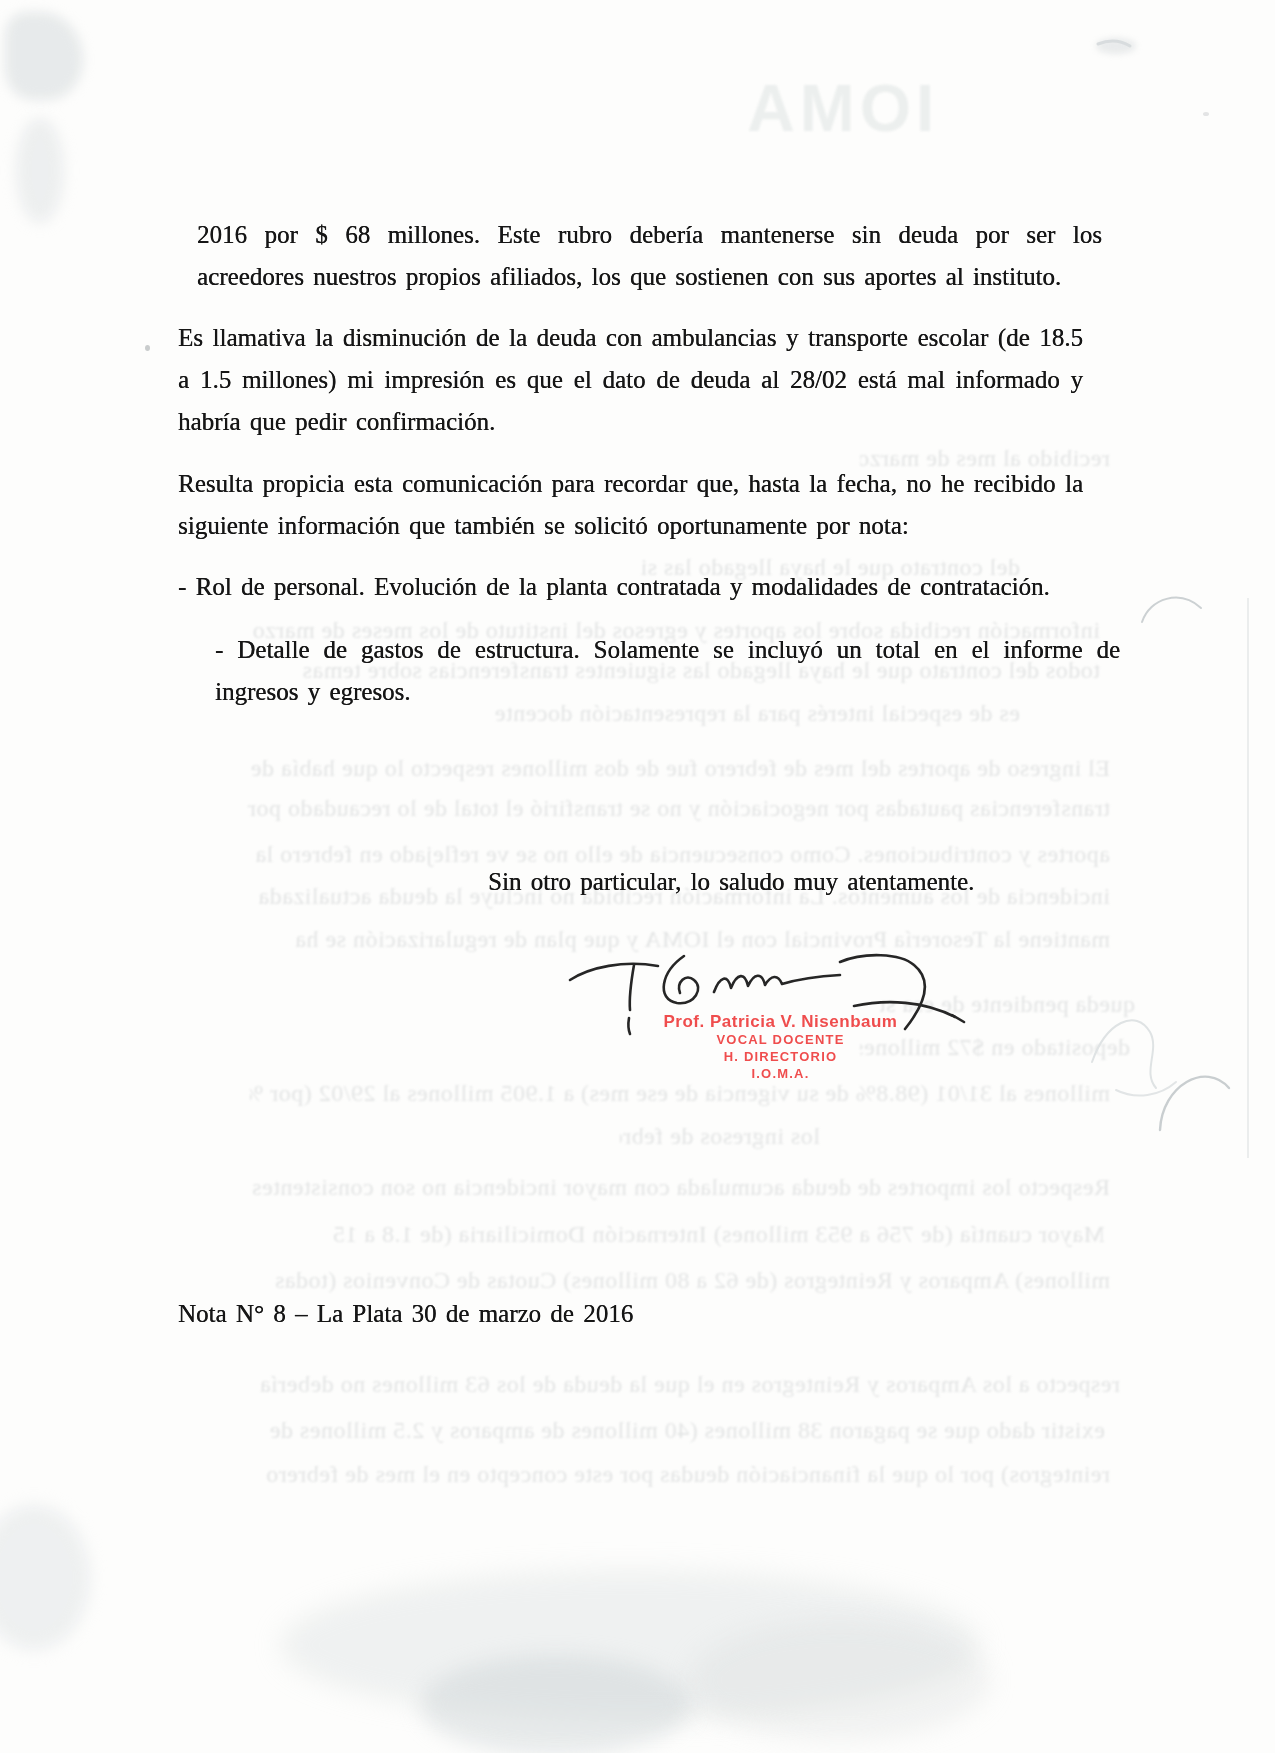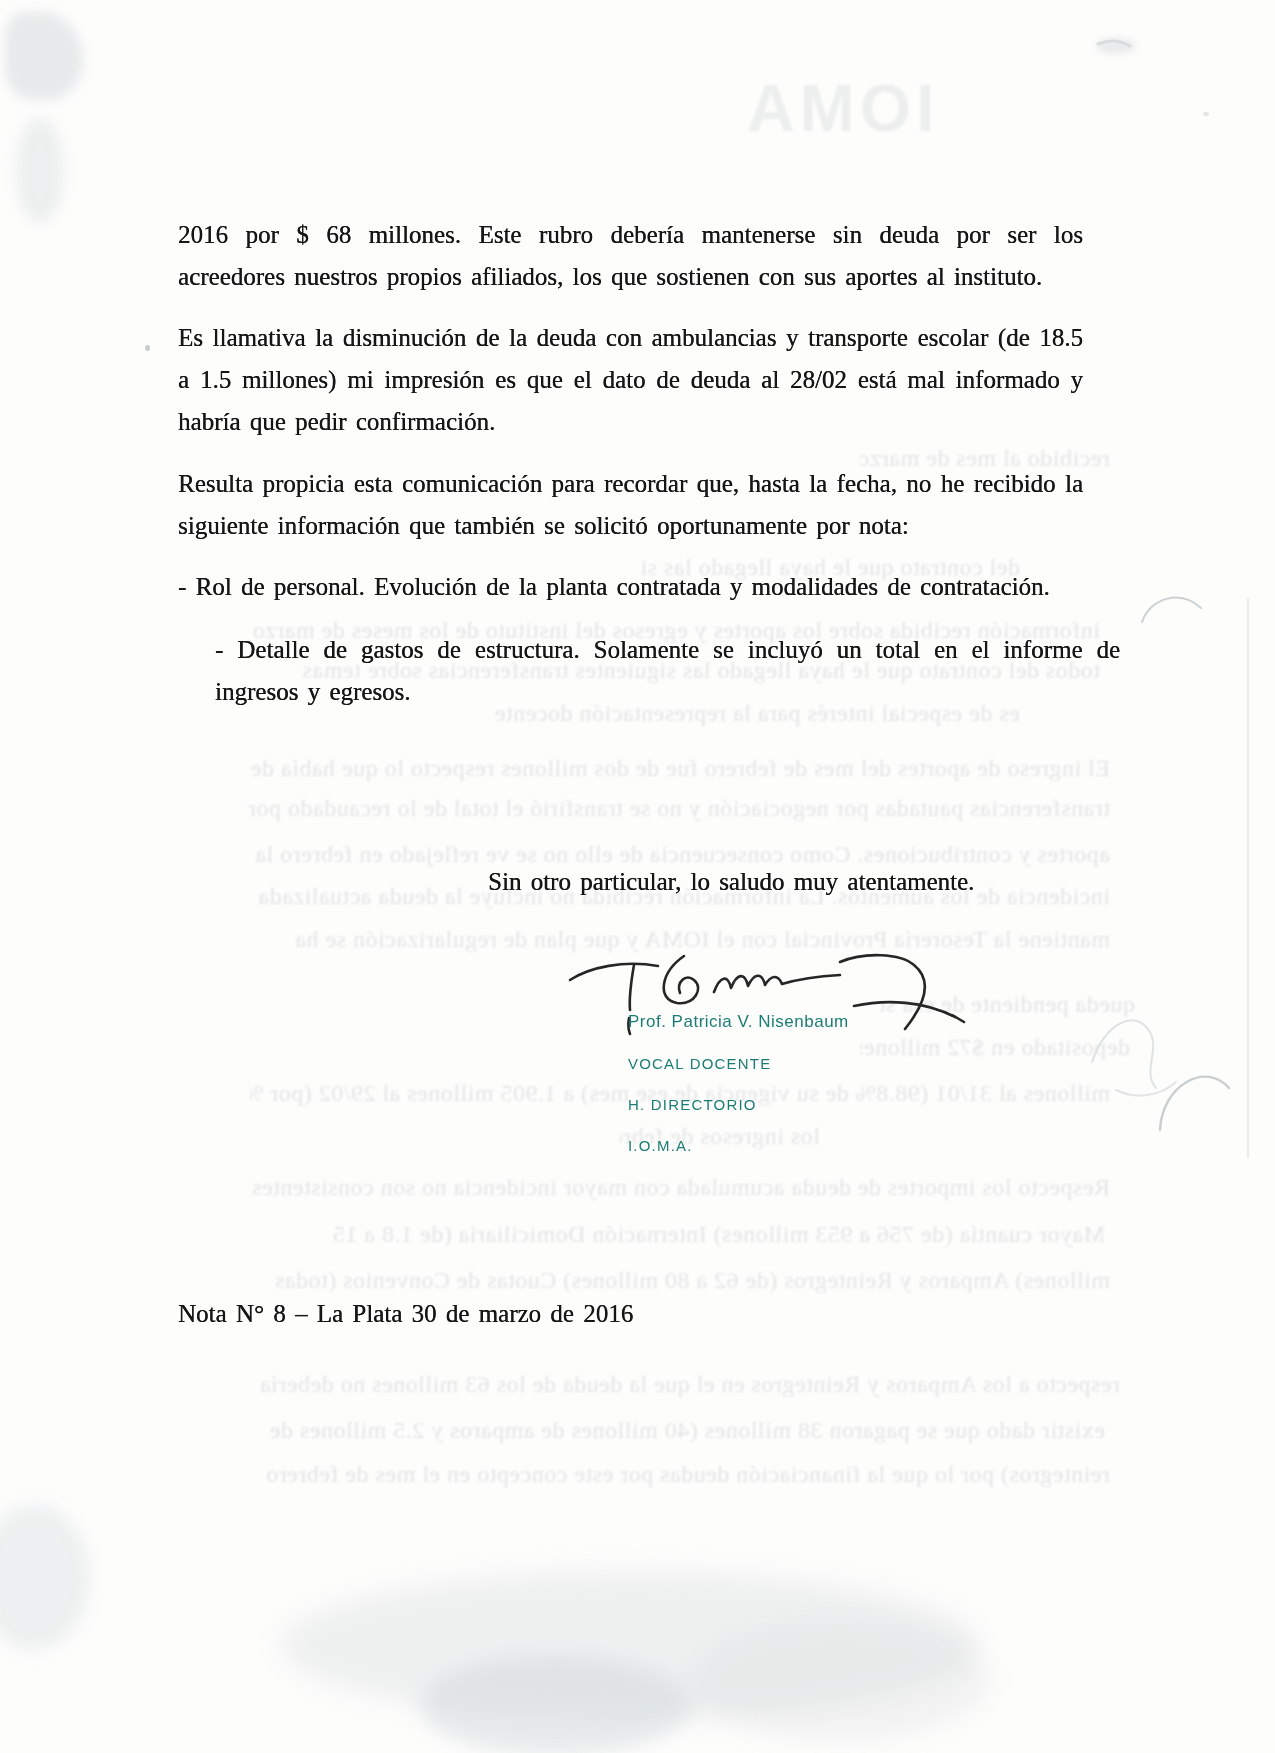--- a/index.html
+++ b/index.html
@@ -13,21 +13,21 @@
   }
   
   .tline{
     position:absolute;left:178px;width:905px;
     font-size:25px;line-height:42px;
     text-align:justify;word-spacing:3px;
     color:#161616;
     text-shadow:0.3px 0 0 currentColor;
   }
   .single{text-align:left;}
-  .p1{top:214px;}
+  .p1{top:214px;margin-left:19px;}
   .p2{top:317px;}
   .p3{top:463px;}
   .b1{top:566px;}
   .b2{top:629px;margin-left:37px;}
   .b3{top:731px;}
   .closing{top:861px;left:488px;width:auto;white-space:nowrap;text-align:center;}
   .nota{top:1293px;width:auto;white-space:nowrap;text-align:center;}
   .u{text-decoration-thickness:2px;text-underline-offset:5px;}
   
   .bleed{
@@ -44,27 +44,27 @@
   .watermark{
     position:absolute;left:742px;top:70px;
     font-family:"Liberation Sans","DejaVu Sans",sans-serif;
     font-weight:800;font-size:66px;letter-spacing:5px;
     color:#ecefee;transform:scaleX(-1);
     filter:blur(1.3px);
   }
   
   .stamp{
     position:absolute;left:628px;top:1012px;width:305px;
-    text-align:left;color:#0f766e;
+    text-align:center;color:#ef4444;
     font-family:"Liberation Sans","DejaVu Sans",sans-serif;
-    font-weight:normal;
+    font-weight:bold;
     filter:blur(0.7px);opacity:.95;
   }
   .stamp .s-name{font-size:17px;letter-spacing:.5px;line-height:19px;}
-  .stamp .s-row{font-size:15px;letter-spacing:1.2px;line-height:17px;margin-top:24px;}
+  .stamp .s-row{font-size:13px;letter-spacing:1.2px;line-height:17px;}
   
   .blob{position:absolute;border-radius:50%;pointer-events:none;}
   .blob-tl1{left:5px;top:12px;width:78px;height:88px;background:rgba(214,219,221,.55);filter:blur(6px);border-radius:30% 60% 50% 40%;}
   .blob-tl2{left:16px;top:118px;width:48px;height:105px;background:rgba(222,226,228,.5);filter:blur(7px);}
   .blob-tr{left:1096px;top:38px;width:40px;height:16px;background:rgba(216,221,223,.55);filter:blur(3px);}
   .blob-bl{left:-22px;top:1505px;width:112px;height:145px;background:rgba(223,227,229,.5);filter:blur(8px);}
   .blob-bot1{left:280px;top:1570px;width:700px;height:150px;background:rgba(210,215,216,.30);filter:blur(13px);}
   .blob-bot2{left:420px;top:1655px;width:270px;height:100px;background:rgba(201,207,209,.40);filter:blur(10px);}
   .blob-bot3{left:690px;top:1620px;width:300px;height:120px;background:rgba(214,219,220,.30);filter:blur(12px);}
   .speck{position:absolute;background:#c9cccd;border-radius:50%;}

